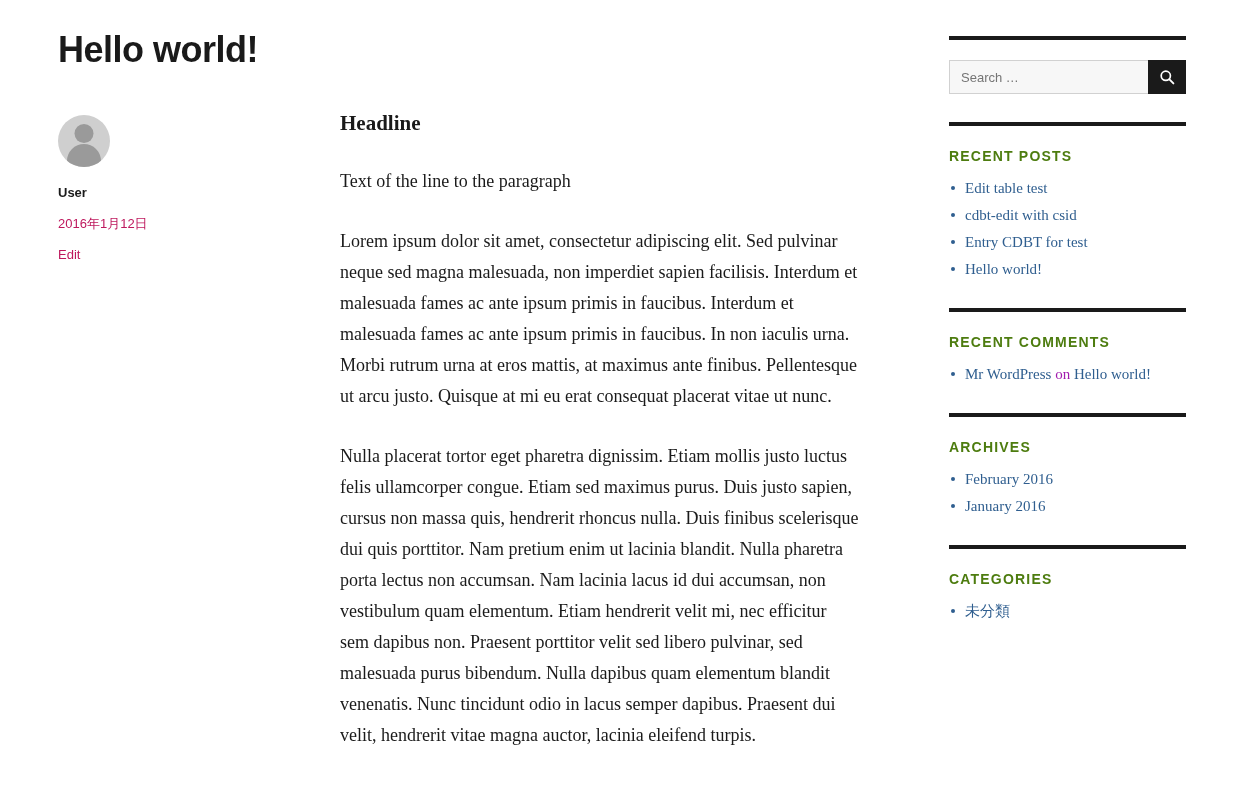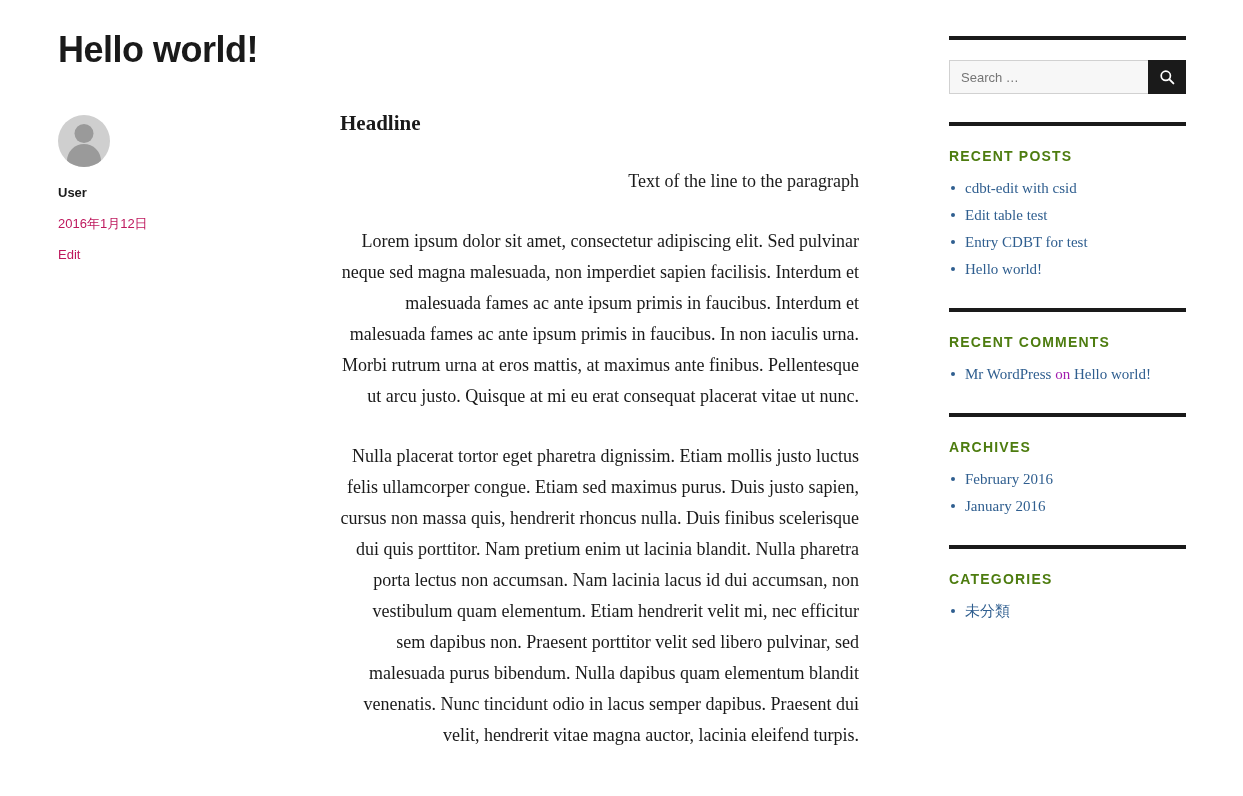--- a/index.html
+++ b/index.html
@@ -95,21 +95,20 @@
   }
   .entry-content h2 {
     font-family: "Liberation Serif", serif;
     font-size: 21px;
     font-weight: 700;
     margin: 0 0 30px 0;
     line-height: 1.2;
   }
   .entry-content p {
     margin: 0 0 29px 0;
-    text-align: right;
   }
   
   .sidebar {
     width: 340px;
     flex: 0 0 340px;
     padding: 36px 57px 0 46px;
   }
   .widget {
     border-top: 4px solid #1a1a1a;
     padding-top: 22px;
@@ -230,22 +229,22 @@
               <line x1="10.4" y1="10.4" x2="14.4" y2="14.4" stroke="#ffffff" stroke-width="1.9" stroke-linecap="round"></line>
             </svg>
           </span>
         </button>
       </form>
     </section>
 
     <section class="widget">
       <h2 class="widget-title">Recent Posts</h2>
       <ul>
+        <li><a href="#">Edit table test</a></li>
         <li><a href="#">cdbt-edit with csid</a></li>
-        <li><a href="#">Edit table test</a></li>
         <li><a href="#">Entry CDBT for test</a></li>
         <li><a href="#">Hello world!</a></li>
       </ul>
     </section>
 
     <section class="widget">
       <h2 class="widget-title">Recent Comments</h2>
       <ul>
         <li>
           <a href="#">Mr WordPress</a>

